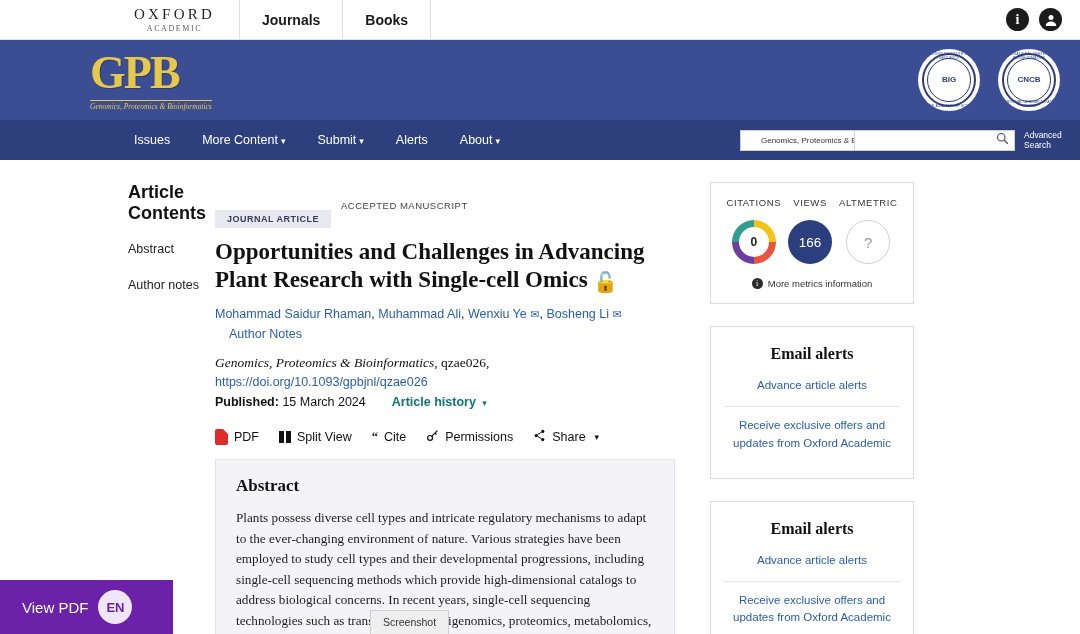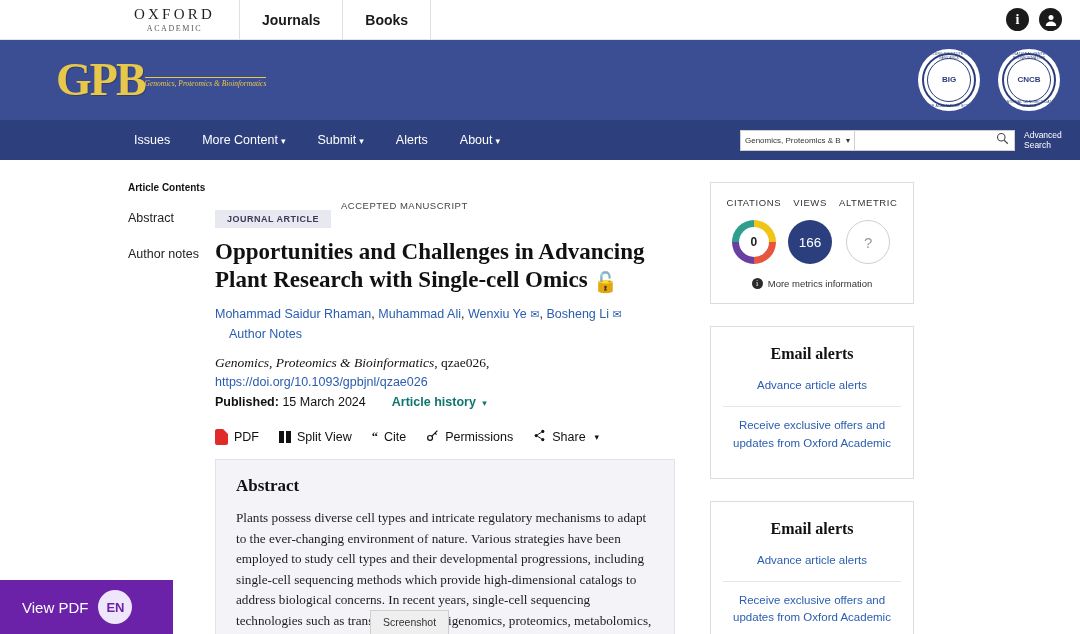--- a/index.html
+++ b/index.html
@@ -79,24 +79,23 @@
   .circ-icon svg { display:block; }
   
   .banner {
     height: 80px;
     background: #3b4d93;
     position: relative;
     display: flex;
     align-items: center;
   }
   .gpb-logo {
-    margin-left: 56px;
-    display: flex;
-    flex-direction: row;
-    align-items: center;
+    margin-left: 90px;
+    display: flex;
+    flex-direction: column;
     line-height: 1;
   }
   .gpb-logo .word {
     font-family: "Liberation Serif", serif;
     font-size: 46px;
     font-weight: bold;
     color: #e8c84a;
     letter-spacing: -2px;
     text-shadow: 1px 1px 0 #0003;
   }
@@ -184,21 +183,21 @@
   }
   .scope {
     width: 115px; height: 21px;
     background: #fff;
     border: 1px solid #cfcfcf;
     font-size: 8px;
     color: #333;
     display: flex;
     align-items: center;
     justify-content: space-between;
-    padding: 0 4px;
+    padding: 0 20px;
     overflow: hidden;
     white-space: nowrap;
   }
   .searchbox {
     width: 160px; height: 21px;
     background: #fff;
     border: 1px solid #cfcfcf;
     border-left: none;
     display: flex;
     align-items: center;
@@ -218,21 +217,21 @@
     padding-top: 22px;
     height: calc(634px - 40px - 80px - 40px);
     position: relative;
   }
   .leftcol {
     width: 215px;
     padding-left: 128px;
   }
   .leftcol h3 {
     margin: 0 0 18px 0;
-    font-size: 10px;
+    font-size: 18px;
     color: #111;
   }
   .leftcol a {
     display: block;
     font-size: 12.5px;
     color: #222;
     text-decoration: none;
     margin-bottom: 22px;
   }
   .centercol {

